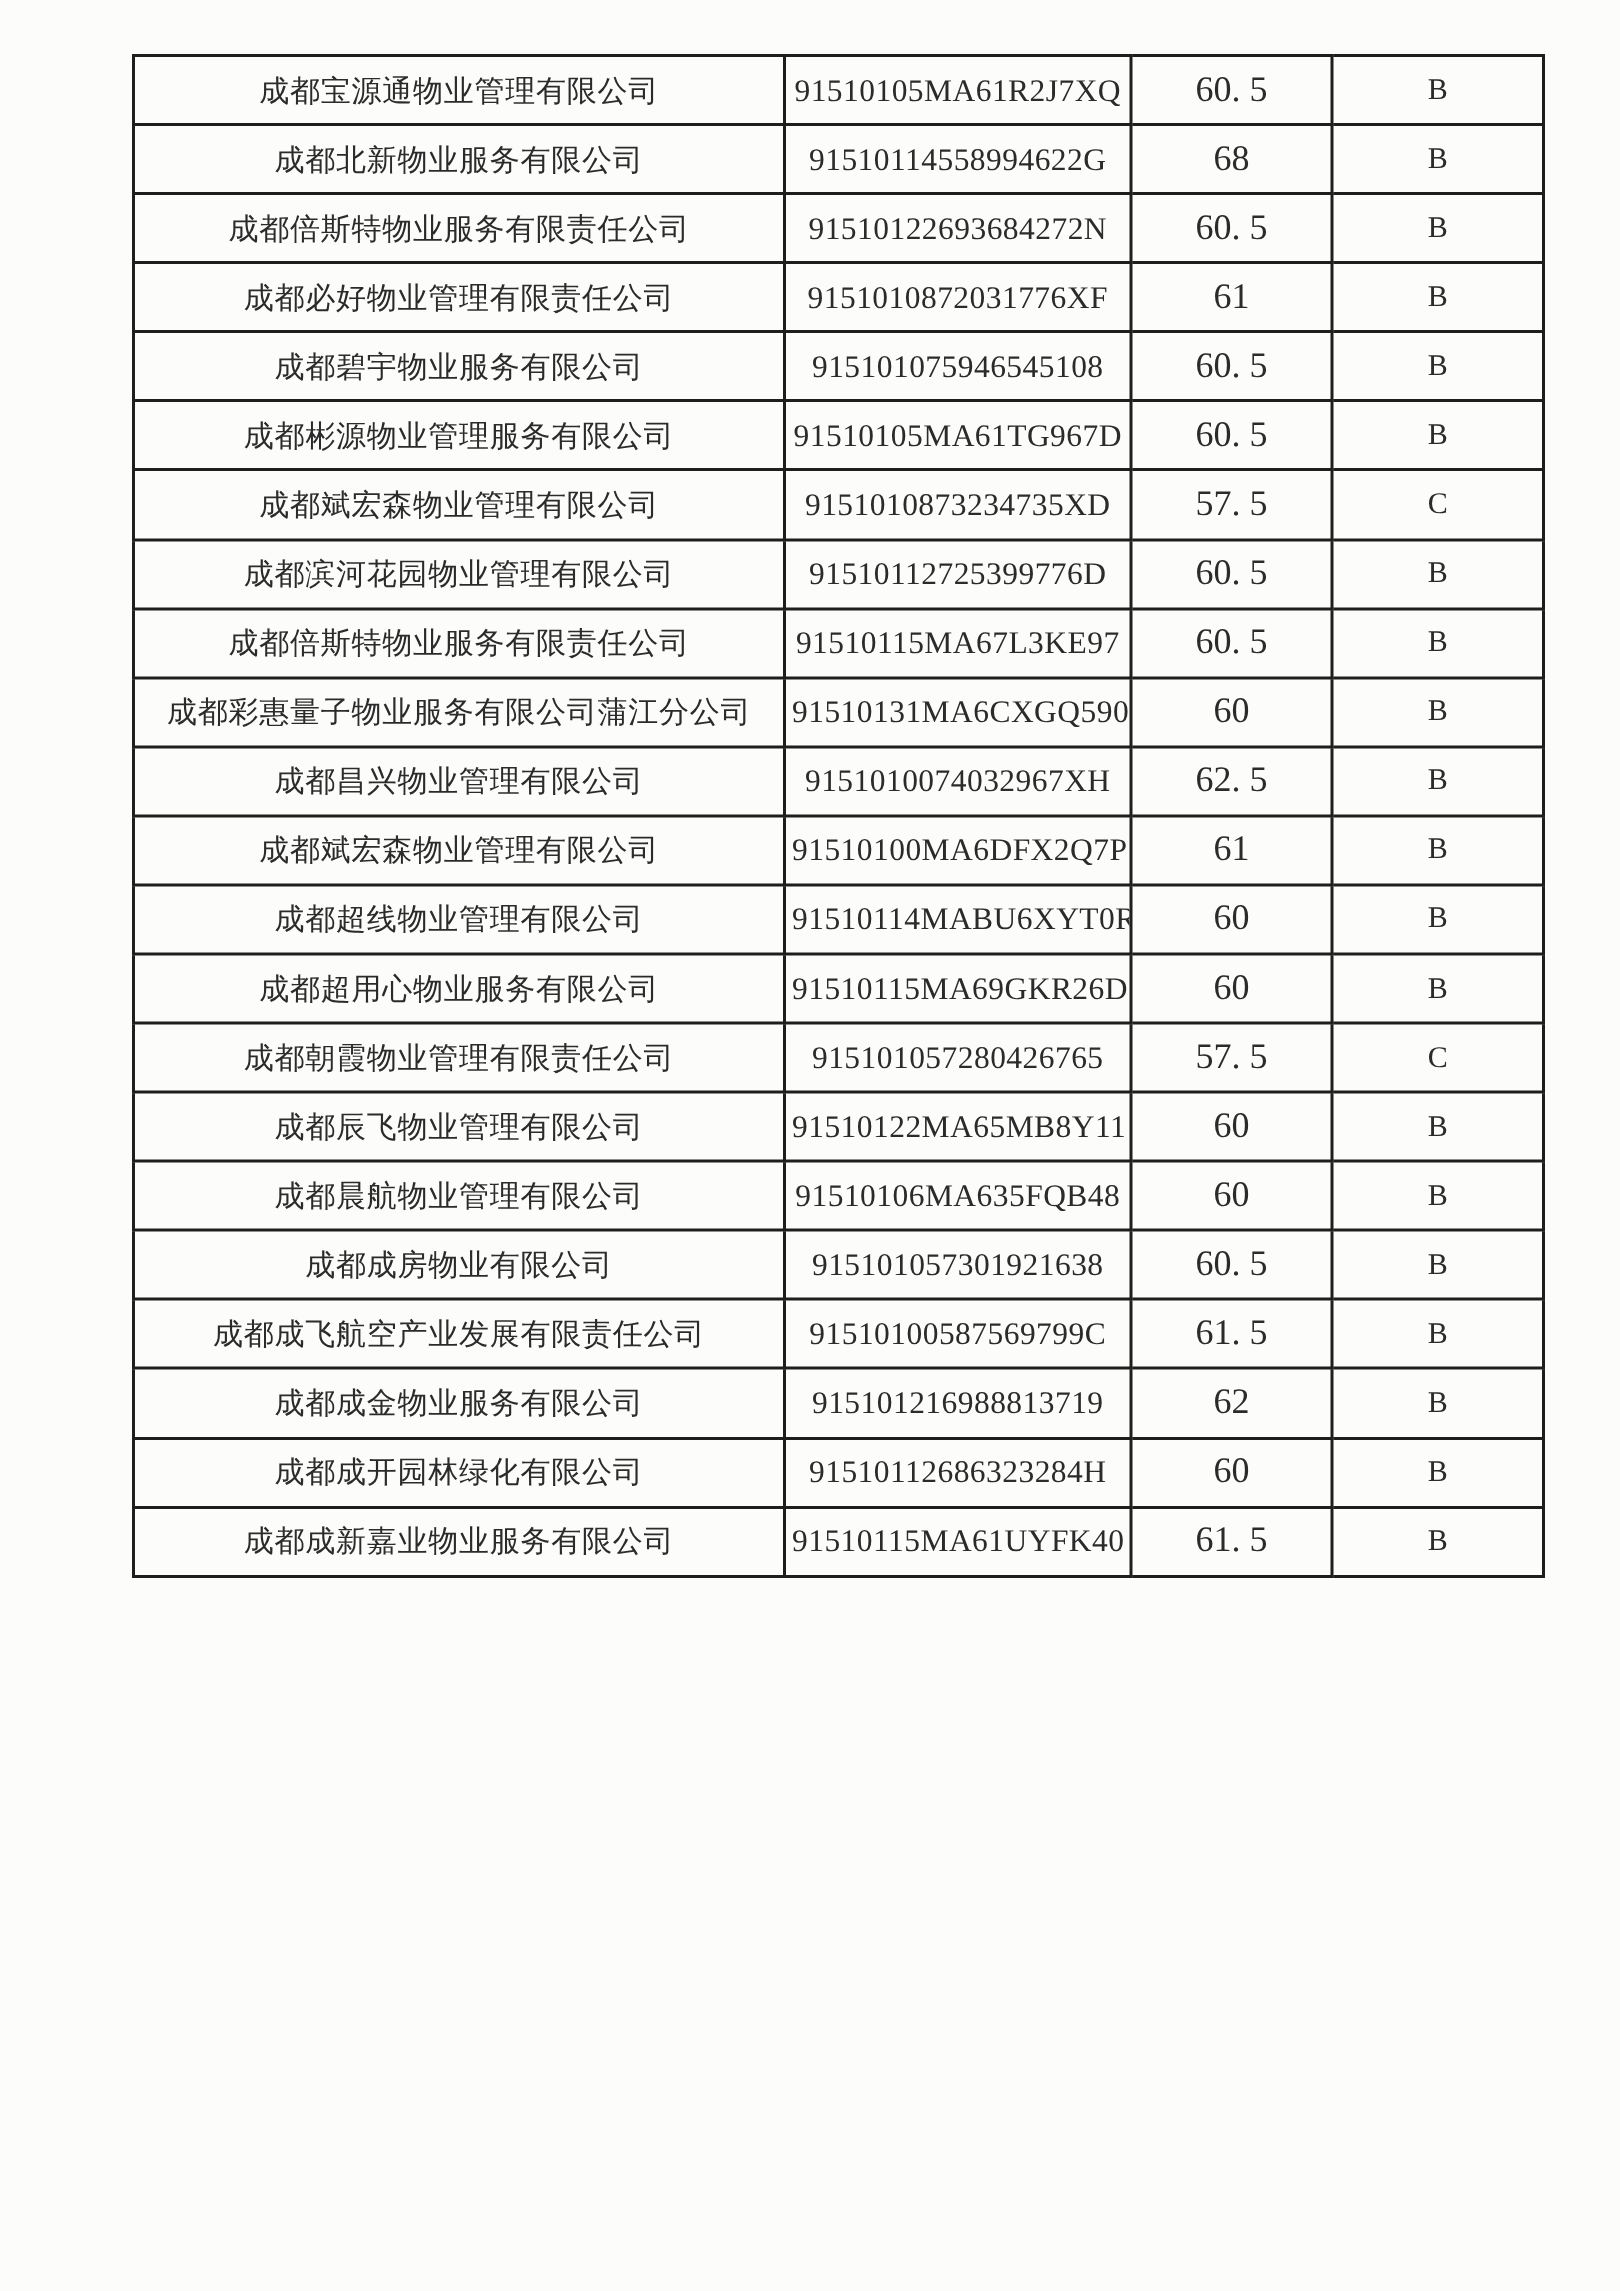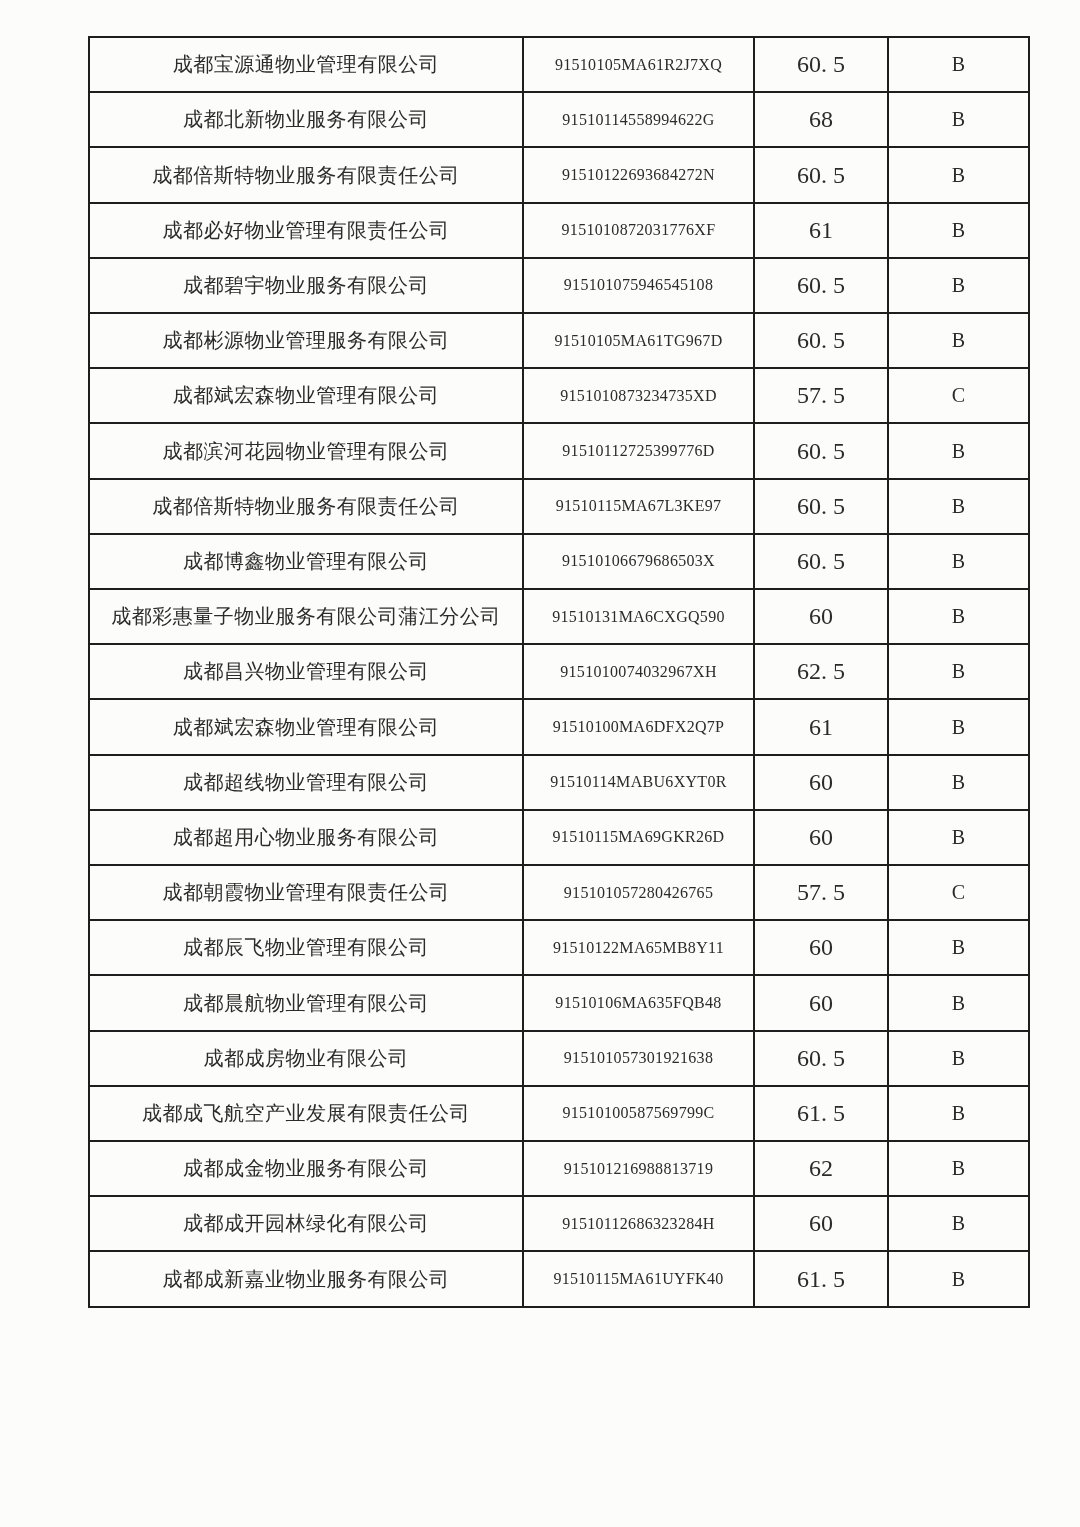--- a/index.html
+++ b/index.html
@@ -17,39 +17,39 @@
   .page {
     position: absolute;
     inset: 0;
     background: #fcfcfb;
   }
   table.ratings-table {
     position: absolute;
     left: 88px;
     top: 36px;
     width: 940px;
-    height: 1272px;
+    height: 1016px;
     border-collapse: collapse;
     table-layout: fixed;
     background: transparent;
   }
   table.ratings-table td {
     border: 2px solid #1e1e1e;
     text-align: center;
     vertical-align: middle;
     padding: 0 4px;
     overflow: hidden;
     white-space: nowrap;
   }
   td.company-cell {
     font-size: 20px;
     letter-spacing: 0.5px;
   }
   td.code-cell {
-    font-size: 16px;
+    font-size: 21px;
     letter-spacing: 0.3px;
   }
   td.score-cell {
     font-size: 24px;
   }
   td.grade-cell {
     font-size: 20px;
   }
 </style>
 </head>
@@ -112,26 +112,20 @@
           <td class="score-cell">60. 5</td>
           <td class="grade-cell">B</td>
         </tr>
         <tr>
           <td class="company-cell">成都倍斯特物业服务有限责任公司</td>
           <td class="code-cell">91510115MA67L3KE97</td>
           <td class="score-cell">60. 5</td>
           <td class="grade-cell">B</td>
         </tr>
         <tr>
-          <td class="company-cell">成都博鑫物业管理有限公司</td>
-          <td class="code-cell">91510106679686503X</td>
-          <td class="score-cell">60. 5</td>
-          <td class="grade-cell">B</td>
-        </tr>
-        <tr>
           <td class="company-cell">成都彩惠量子物业服务有限公司蒲江分公司</td>
           <td class="code-cell">91510131MA6CXGQ590</td>
           <td class="score-cell">60</td>
           <td class="grade-cell">B</td>
         </tr>
         <tr>
           <td class="company-cell">成都昌兴物业管理有限公司</td>
           <td class="code-cell">9151010074032967XH</td>
           <td class="score-cell">62. 5</td>
           <td class="grade-cell">B</td>

